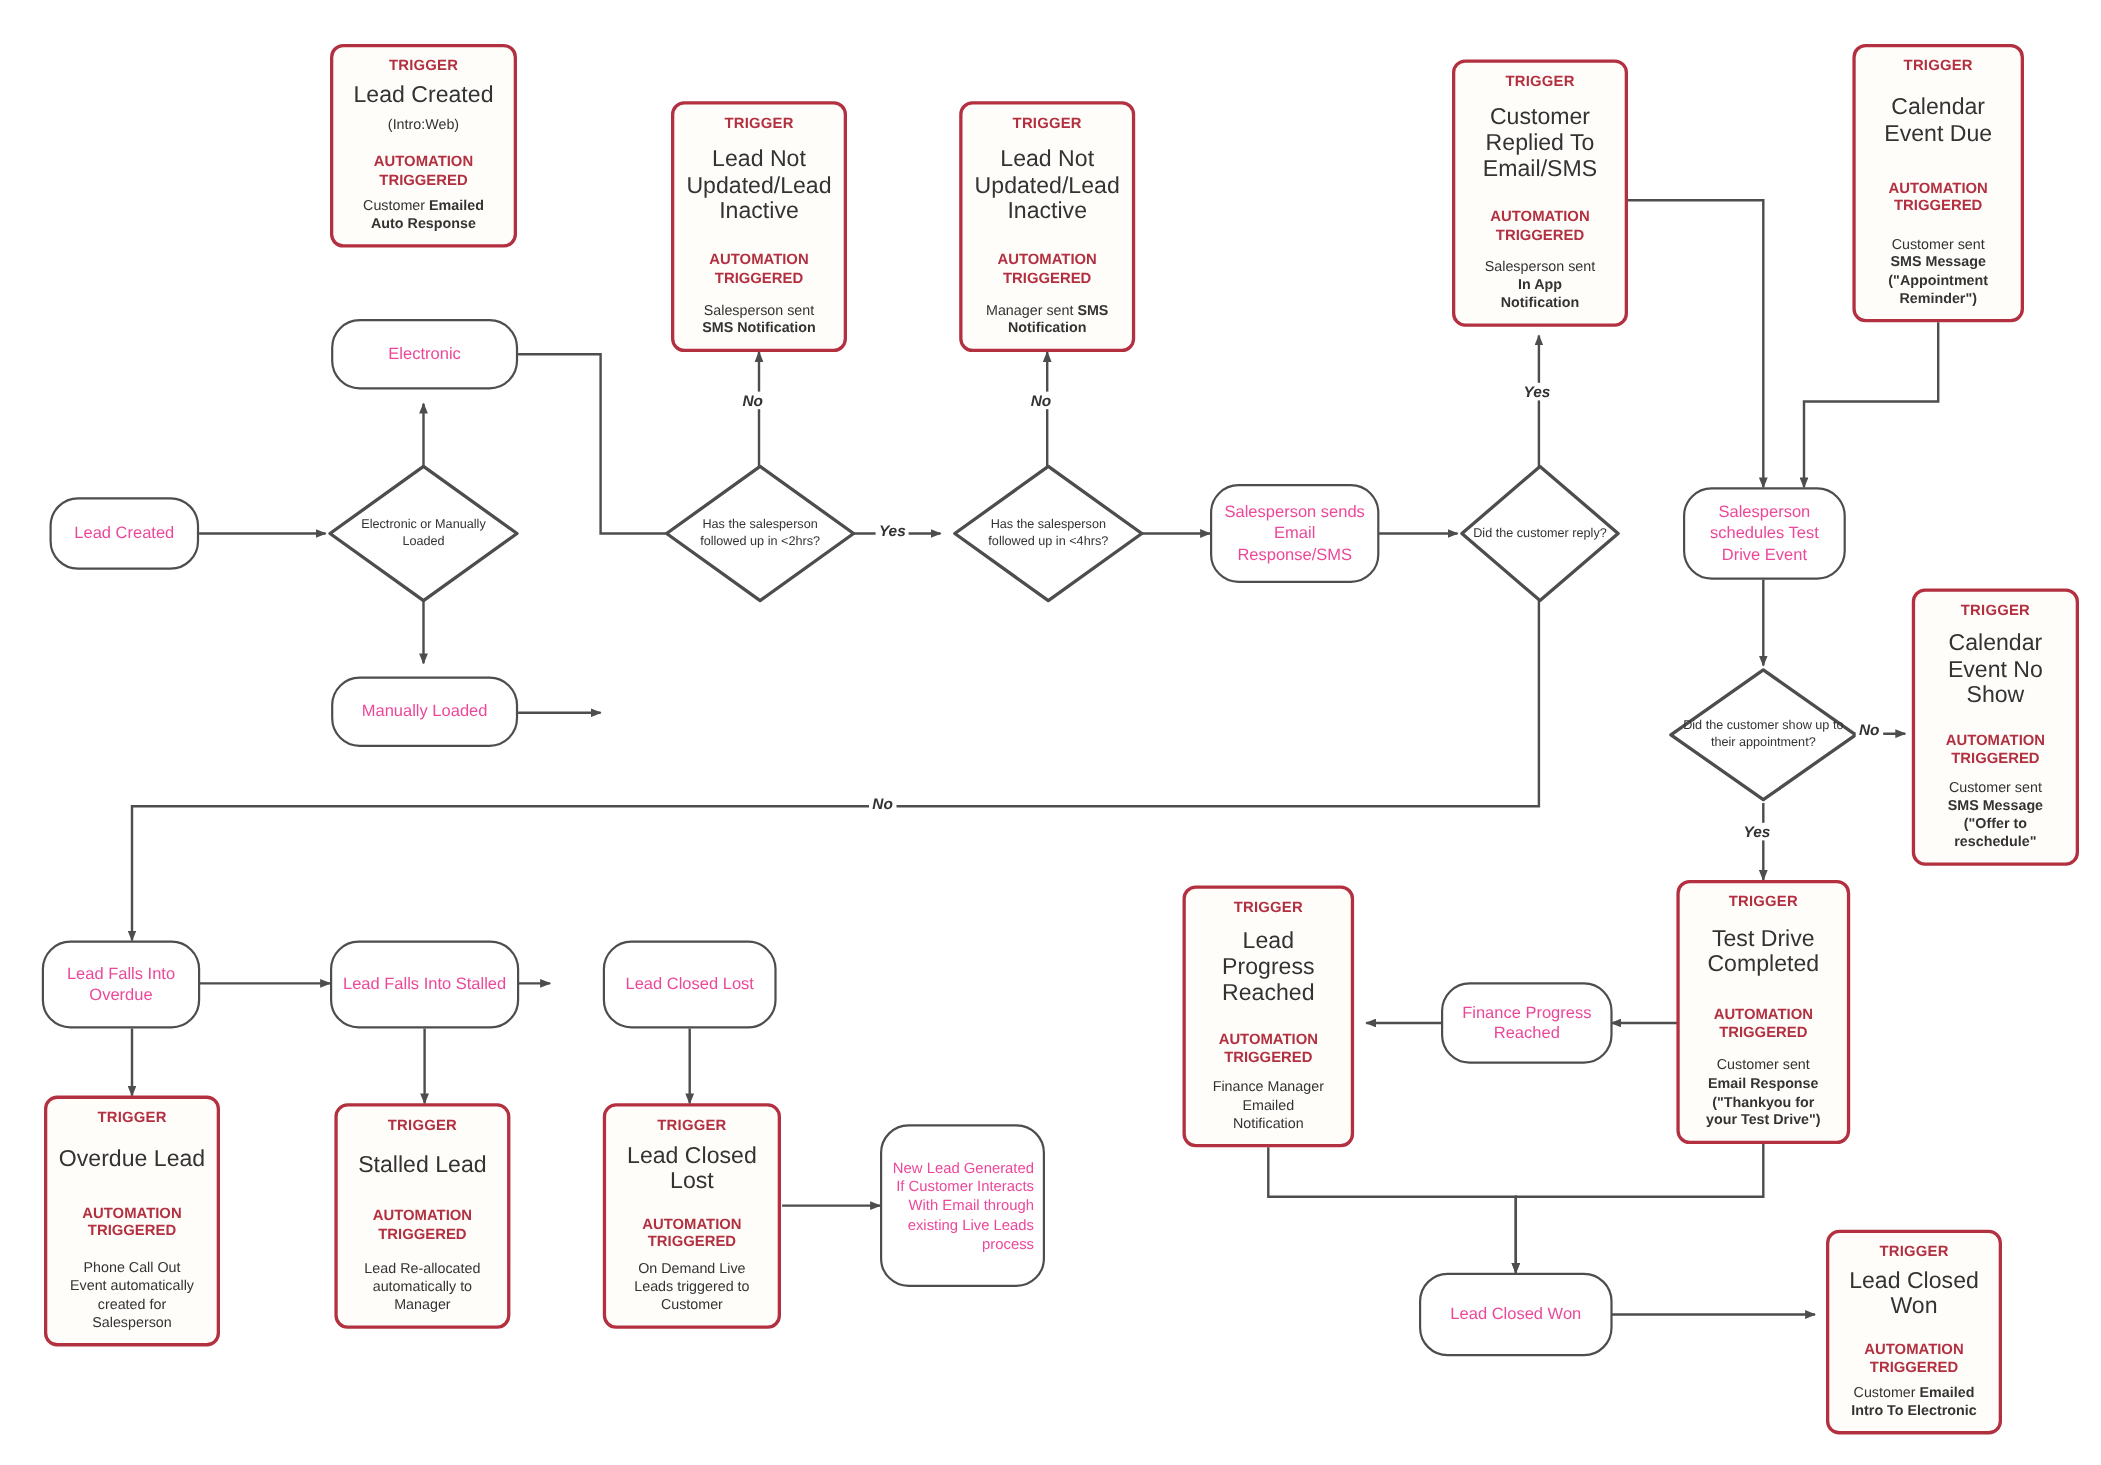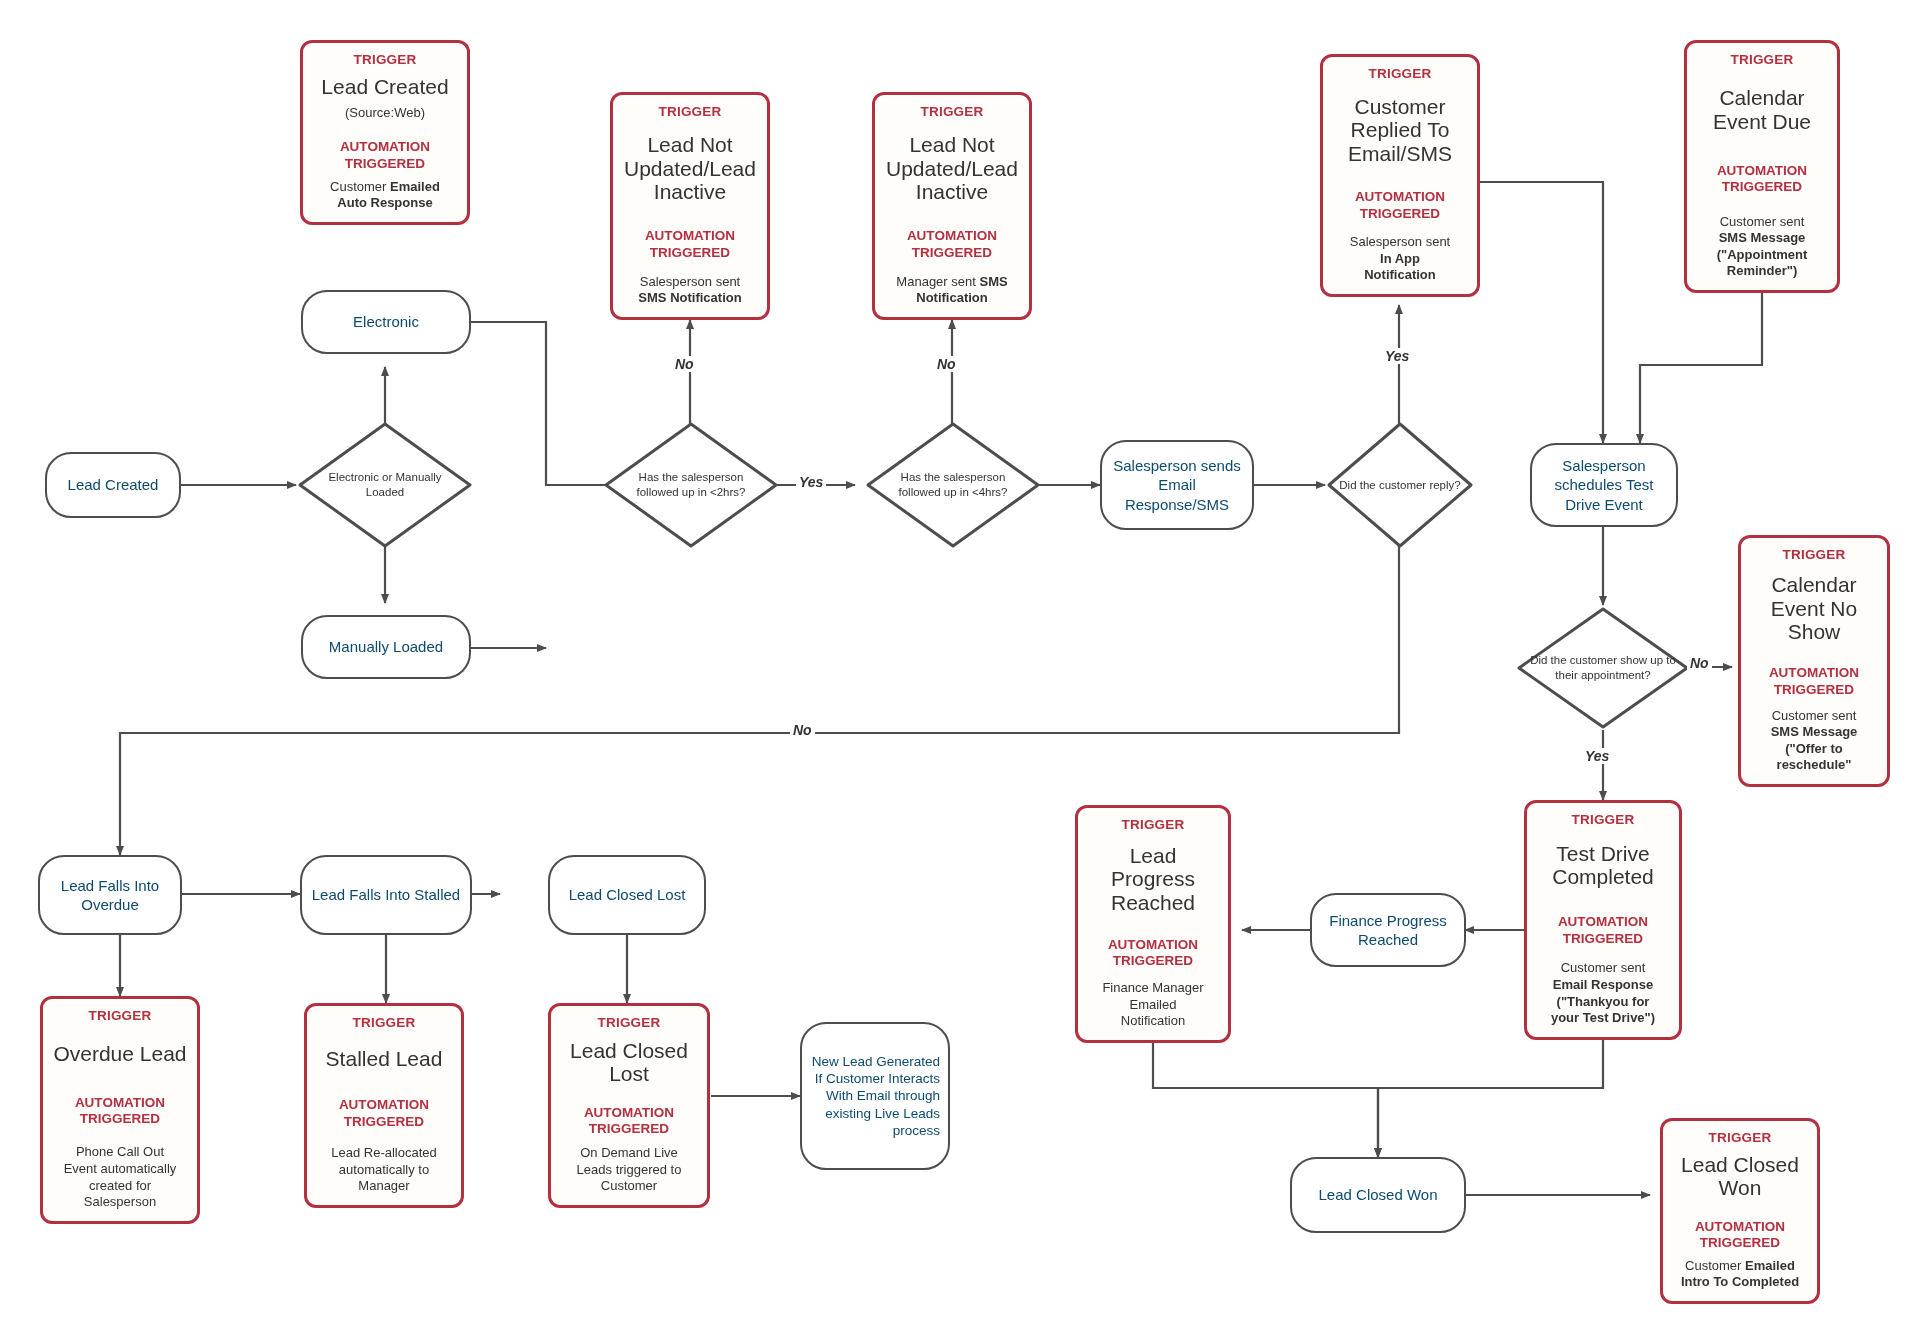--- a/index.html
+++ b/index.html
@@ -5,21 +5,21 @@
   html,body{margin:0;padding:0;background:#ffffff;}
   body{font-family:"Liberation Sans",sans-serif;color:#333333;}
   #canvas{position:relative;width:1910px;height:1332px;background:#ffffff;overflow:hidden;}
   svg.edges{position:absolute;left:0;top:0;width:1910px;height:1332px;pointer-events:none;}
 
   
   .node{position:absolute;box-sizing:border-box;display:flex;flex-direction:column;
         align-items:center;justify-content:center;text-align:center;}
 
   .rounded{border:2.5px solid #4d4d4d;border-radius:26px;background:#ffffff;
-           font-size:15px;line-height:1.28;color:#0c4a6e;padding:4px 8px;}
+           font-size:15px;line-height:1.28;color:#ec4899;padding:4px 8px;}
   .rounded.sm{font-size:13.5px;text-align:right;}
 
   .diamond{background:transparent;}
   .diamond .dshape{position:absolute;left:0;top:0;width:100%;height:100%;}
   .diamond .dtext{position:relative;z-index:2;font-size:11.5px;line-height:1.3;
                   color:#333333;padding:0 14px;}
 
   .trigger{border:3px solid #b23040;border-radius:12px;background:#fffdfa;
            padding:9px 8px 10px 8px;justify-content:space-between;}
   .trigger .t-label{color:#b23040;font-weight:bold;font-size:13.5px;letter-spacing:.2px;line-height:1.2;}
@@ -99,21 +99,21 @@
 
       <path d="M1603,1040 L1603,1088 L1378,1088 L1378,1157"></path>
 
       <path d="M1465,1195 L1650,1195"></path>
     </g>
   </svg>
 
   <div class="node trigger" style="left:300px;top:40px;width:170px;height:185px;">
     <div class="t-label">TRIGGER</div>
     <div class="t-title">Lead Created</div>
-    <div class="t-sub">(Source:Web)</div>
+    <div class="t-sub">(Intro:Web)</div>
     <div class="a-label">
       <span>AUTOMATION</span><br><span>TRIGGERED</span>
     </div>
     <div class="a-body">Customer <b>Emailed</b><br><b>Auto Response</b></div>
   </div>
 
   <div class="node trigger" style="left:610px;top:92px;width:160px;height:228px;">
     <div class="t-label">TRIGGER</div>
     <div class="t-title">Lead Not Updated/Lead Inactive</div>
     <div class="a-label">
@@ -202,21 +202,21 @@
     </div>
     <div class="a-body">On Demand Live<br>Leads triggered to<br>Customer</div>
   </div>
 
   <div class="node trigger" style="left:1660px;top:1118px;width:160px;height:186px;">
     <div class="t-label">TRIGGER</div>
     <div class="t-title">Lead Closed Won</div>
     <div class="a-label">
       <span>AUTOMATION</span><br><span>TRIGGERED</span>
     </div>
-    <div class="a-body">Customer <b>Emailed</b><br><b>Intro To Completed</b></div>
+    <div class="a-body">Customer <b>Emailed</b><br><b>Intro To Electronic</b></div>
   </div>
 
   <div class="node rounded" style="left:45px;top:452px;width:136px;height:66px;">
     <span>Lead Created</span>
   </div>
 
   <div class="node rounded" style="left:301px;top:290px;width:170px;height:64px;">
     <span>Electronic</span>
   </div>
 

